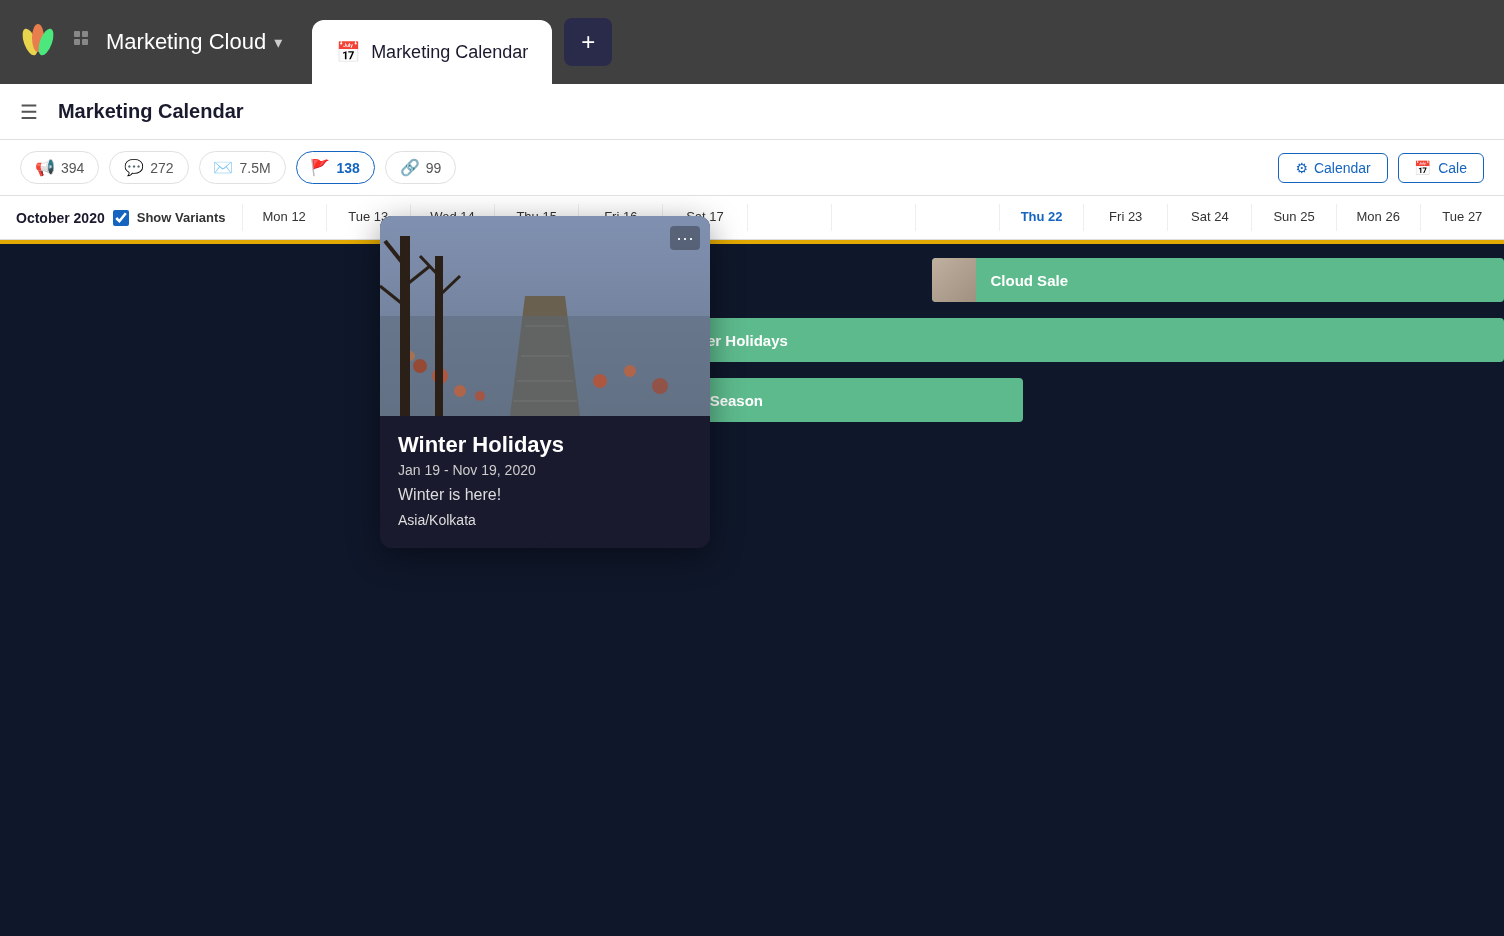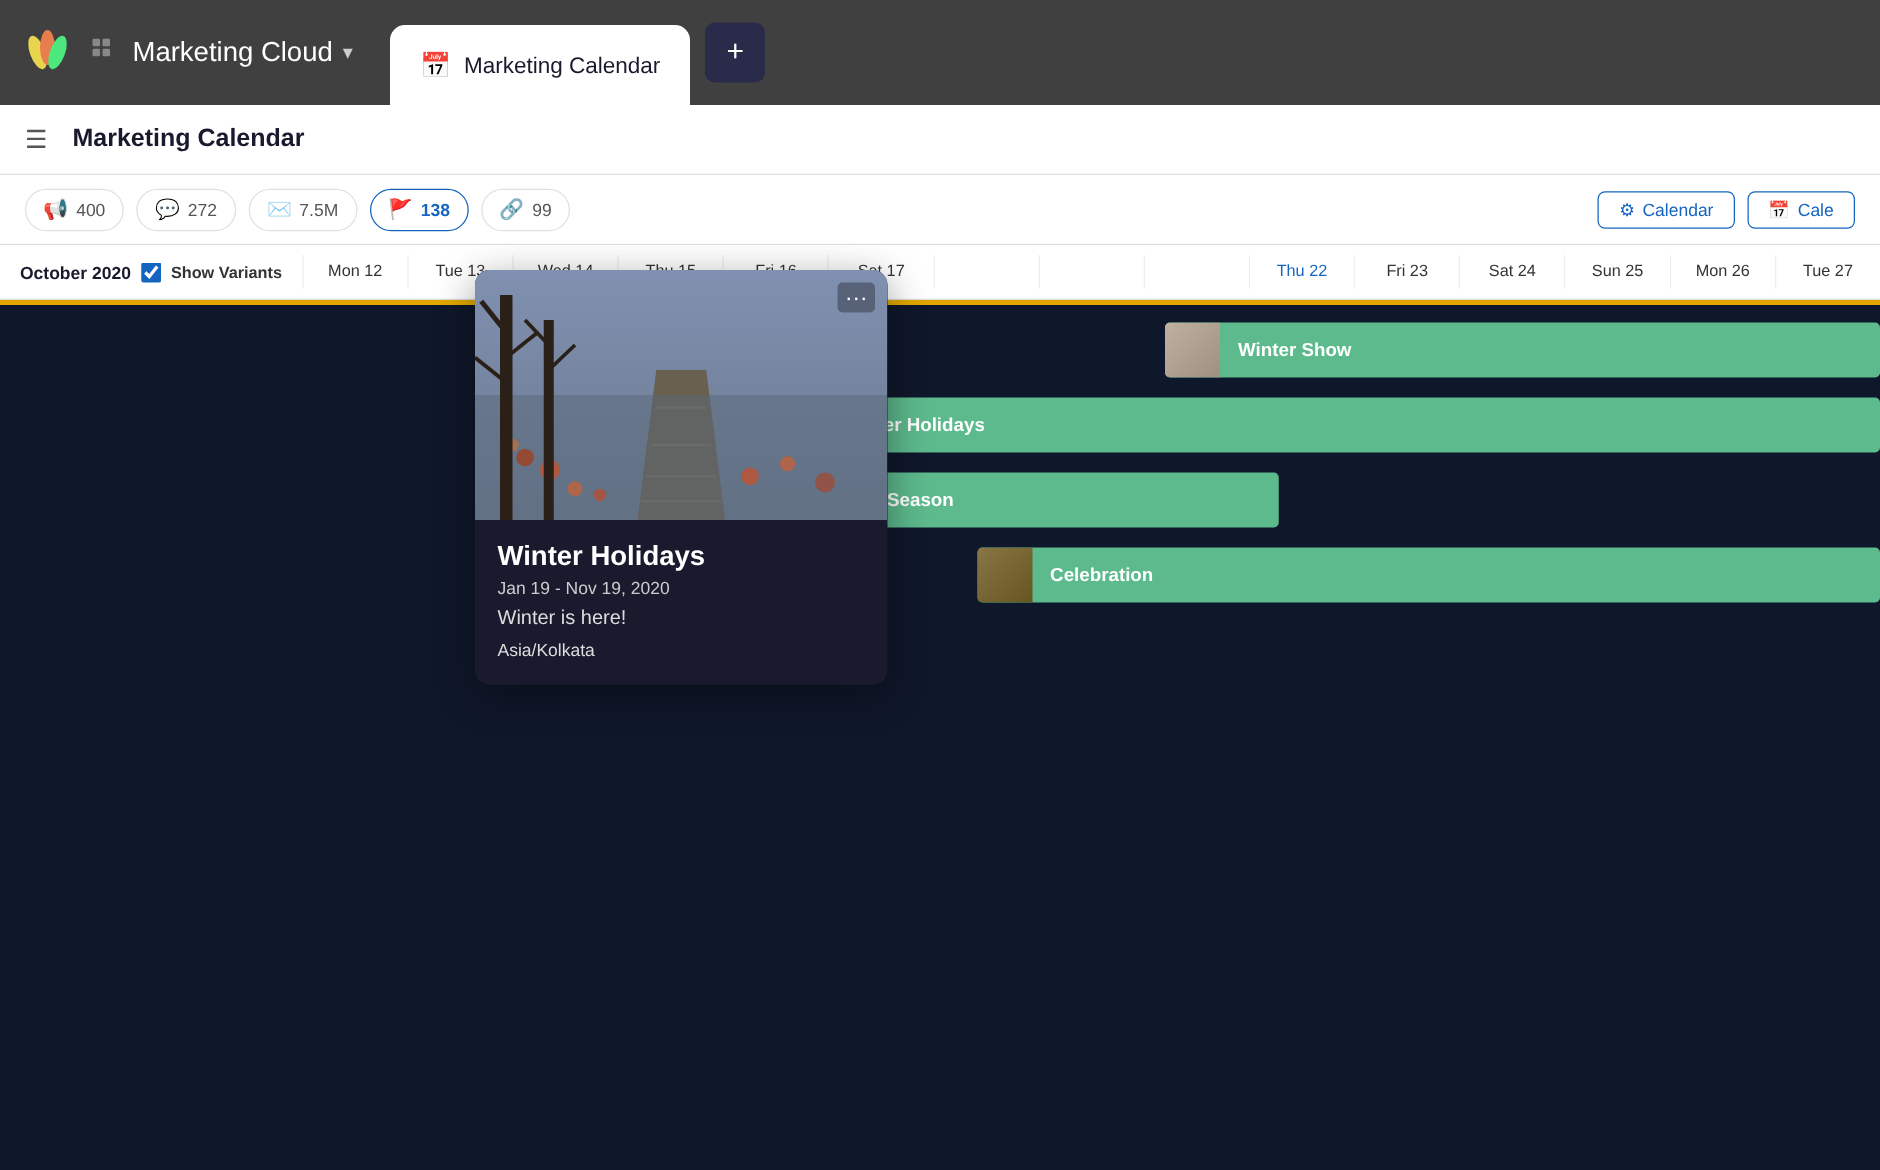--- a/index.html
+++ b/index.html
@@ -158,21 +158,21 @@
       flex: 1;
       text-align: center;
       font-size: 13px;
       color: #333;
       padding: 4px 0;
       border-left: 1px solid #eee;
       line-height: 1.4;
     }
     .date-cell.today {
       color: #1565c0;
-      font-weight: 400;
+      font-weight: 700;
     }
 
     
     .timeline-bar {
       height: 4px;
       background: #e0a800;
       width: 100%;
     }
     .event-name {
       color: white;
@@ -298,21 +298,21 @@
 </div>
 
 <div class="sub-header">
   <span class="hamburger">☰</span>
   <span class="page-title">Marketing Calendar</span>
 </div>
 
 <div class="stats-bar">
   <div class="stat-item">
     <span class="stat-icon">📢</span>
-    <span>400</span>
+    <span>394</span>
   </div>
   <div class="stat-item">
     <span class="stat-icon">💬</span>
     <span>272</span>
   </div>
   <div class="stat-item">
     <span class="stat-icon">✉️</span>
     <span>7.5M</span>
   </div>
   <div class="stat-item active">
@@ -361,45 +361,39 @@
     </div>
   </div>
 
   <div class="timeline-bar"></div>
 
   <div class="events-container" style="position:relative; padding: 8px 0;">
 
     <div style="position:relative; height: 56px; margin-bottom: 4px;">
       <div class="abs-event green" style="left: 62%; right: 0; top: 6px;">
         <div style="width:44px;height:44px;background:linear-gradient(135deg,#c0b0a0,#a09080);flex-shrink:0;"></div>
-        <span class="event-name">Winter Show</span>
+        <span class="event-name">Cloud Sale</span>
       </div>
     </div>
 
     <div style="position:relative; height: 56px; margin-bottom: 4px;">
       <div class="abs-event green" style="left: 41%; right: 0; top: 6px;">
         <div style="width:44px;height:44px;background:linear-gradient(135deg,#7a5050,#5a3030);flex-shrink:0;"></div>
         <span class="event-name">Winter Holidays</span>
       </div>
     </div>
 
 
     <div style="position:relative; height: 56px; margin-bottom: 4px;">
       <div class="abs-event green" style="left: 41%; width: 27%; top: 6px;">
         <div style="width:44px;height:44px;background:linear-gradient(135deg,#998899,#776677);flex-shrink:0;"></div>
         <span class="event-name">New Season</span>
       </div>
     </div>
 
-    <div style="position:relative; height: 56px; margin-bottom: 4px;">
-      <div class="abs-event green" style="left: 52%; right: 0; top: 6px;">
-        <div style="width:44px;height:44px;background:linear-gradient(135deg,#887744,#665522);flex-shrink:0;"></div>
-        <span class="event-name">Celebration</span>
-      </div>
-    </div>
 
   </div>
 
   <div class="popup-card">
 
     <div class="tree-silhouette">
       <div class="popup-img-inner">
 
         <svg width="330" height="200" viewBox="0 0 330 200" style="position:absolute;top:0;left:0;">
 

